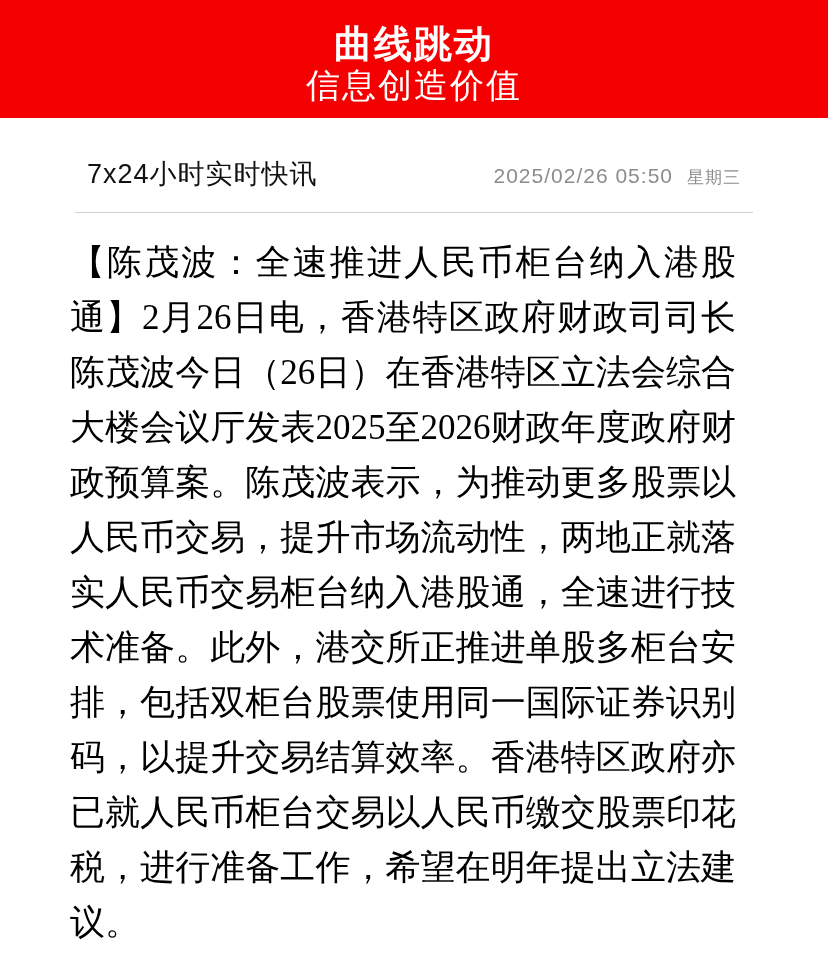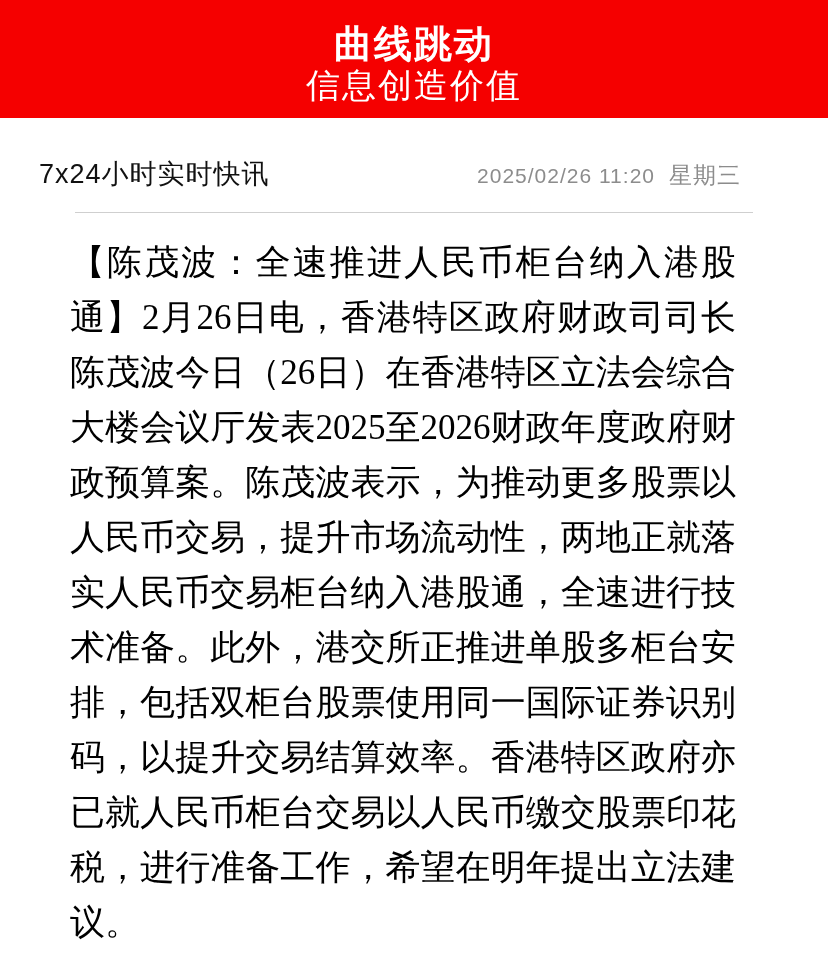--- a/index.html
+++ b/index.html
@@ -42,41 +42,41 @@
   .banner-subtitle {
     color: #ffffff;
     font-size: 34px;
     line-height: 36px;
     letter-spacing: 2px;
     font-family: "Liberation Serif", "DejaVu Serif", serif;
   }
   .meta-row {
     display: flex;
     align-items: baseline;
-    padding: 38px 75px 0 39px;
+    padding: 38px 75px 0 87px;
     box-sizing: border-box;
   }
   .meta-label {
     font-size: 27px;
     color: #111111;
     font-family: "Liberation Sans", "DejaVu Sans", sans-serif;
     letter-spacing: 1px;
   }
   .meta-spacer {
     flex: 1;
   }
   .meta-datetime {
     font-size: 21px;
     color: #8c8c8c;
     font-family: "Liberation Sans", "DejaVu Sans", sans-serif;
     letter-spacing: 1px;
     margin-right: 14px;
   }
   .meta-weekday {
-    font-size: 23px;
+    font-size: 17px;
     color: #8c8c8c;
     font-family: "Liberation Sans", "DejaVu Sans", sans-serif;
     letter-spacing: 1px;
     margin-right: 12px;
     text-align: center;
   }
   .divider {
     margin: 20px 75px 0 75px;
     height: 1px;
     background: #cfcfcf;
@@ -102,21 +102,21 @@
 <div class="page">
 
   <div class="banner">
     <div class="banner-title">曲线跳动</div>
     <div class="banner-subtitle">信息创造价值</div>
   </div>
 
   <div class="meta-row">
     <div class="meta-label">7x24小时实时快讯</div>
     <div class="meta-spacer"></div>
-    <div class="meta-datetime">2025/02/26  11:20</div>
+    <div class="meta-datetime">2025/02/26  05:50</div>
     <div class="meta-weekday">星期三</div>
   </div>
 
   <div class="divider"></div>
 
   <div class="article">
     <div class="article-body">【陈茂波：全速推进人民币柜台纳入港股通】2月26日电，香港特区政府财政司司长陈茂波今日（26日）在香港特区立法会综合大楼会议厅发表2025至2026财政年度政府财政预算案。陈茂波表示，为推动更多股票以人民币交易，提升市场流动性，两地正就落实人民币交易柜台纳入港股通，全速进行技术准备。此外，港交所正推进单股多柜台安排，包括双柜台股票使用同一国际证券识别码，以提升交易结算效率。香港特区政府亦已就人民币柜台交易以人民币缴交股票印花税，进行准备工作，希望在明年提出立法建议。</div>
   </div>
 
 </div>

